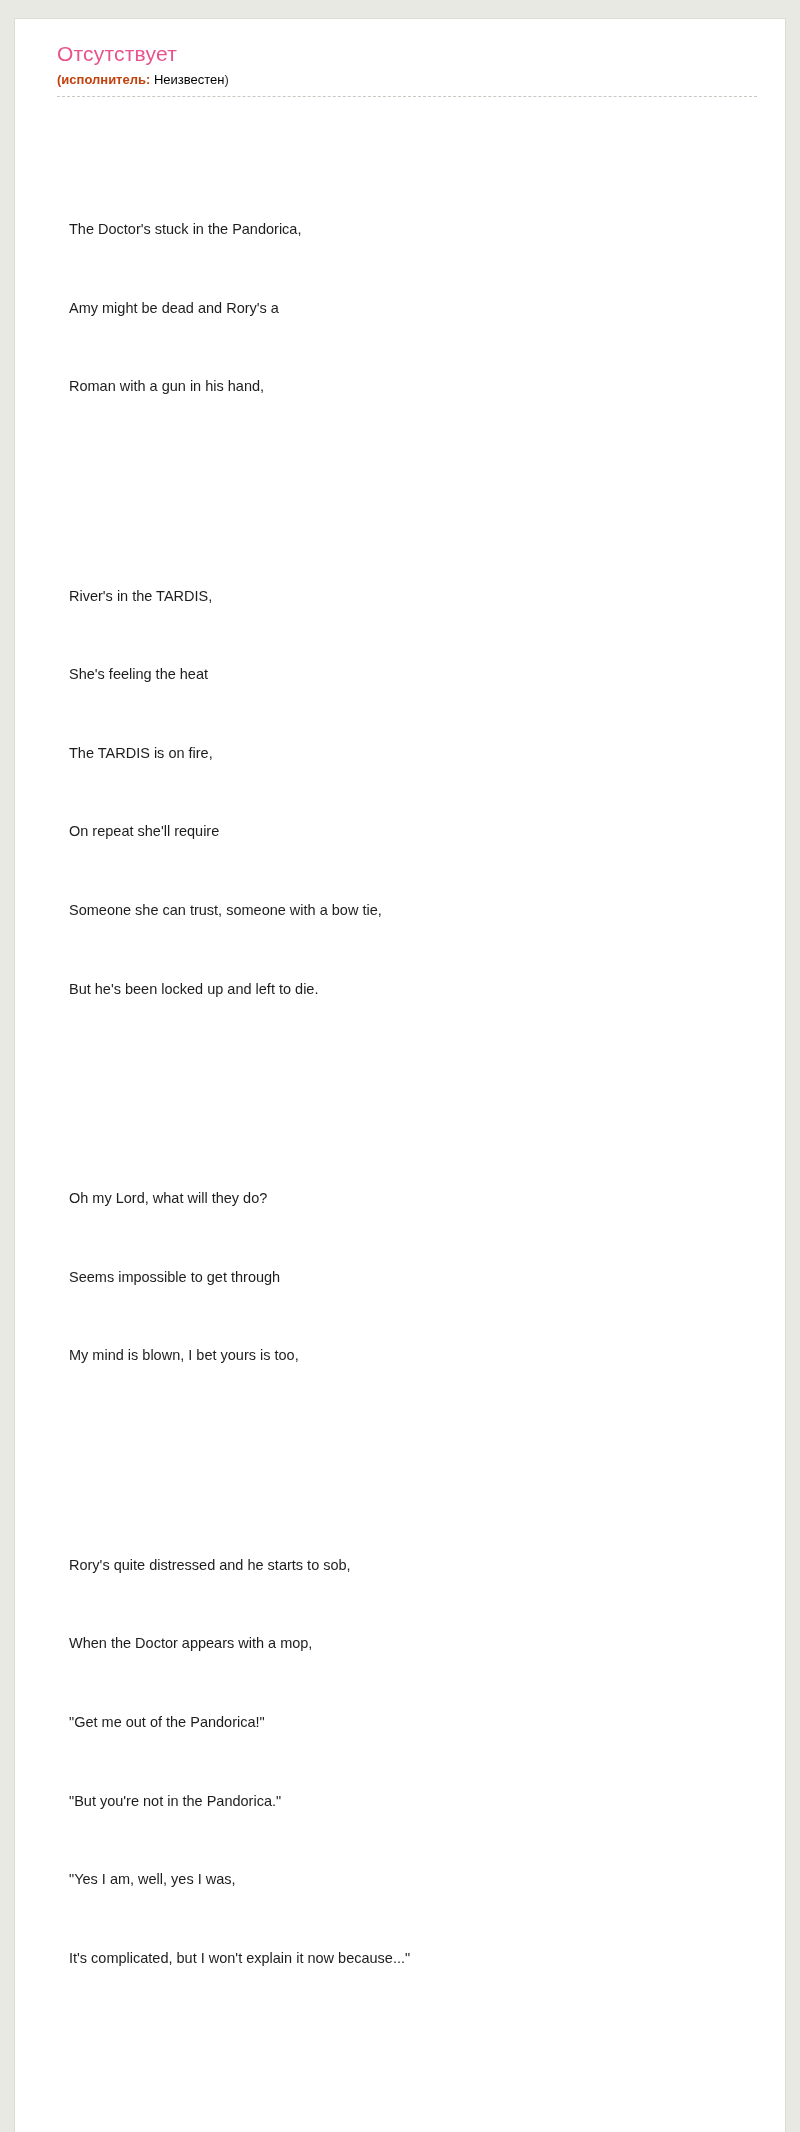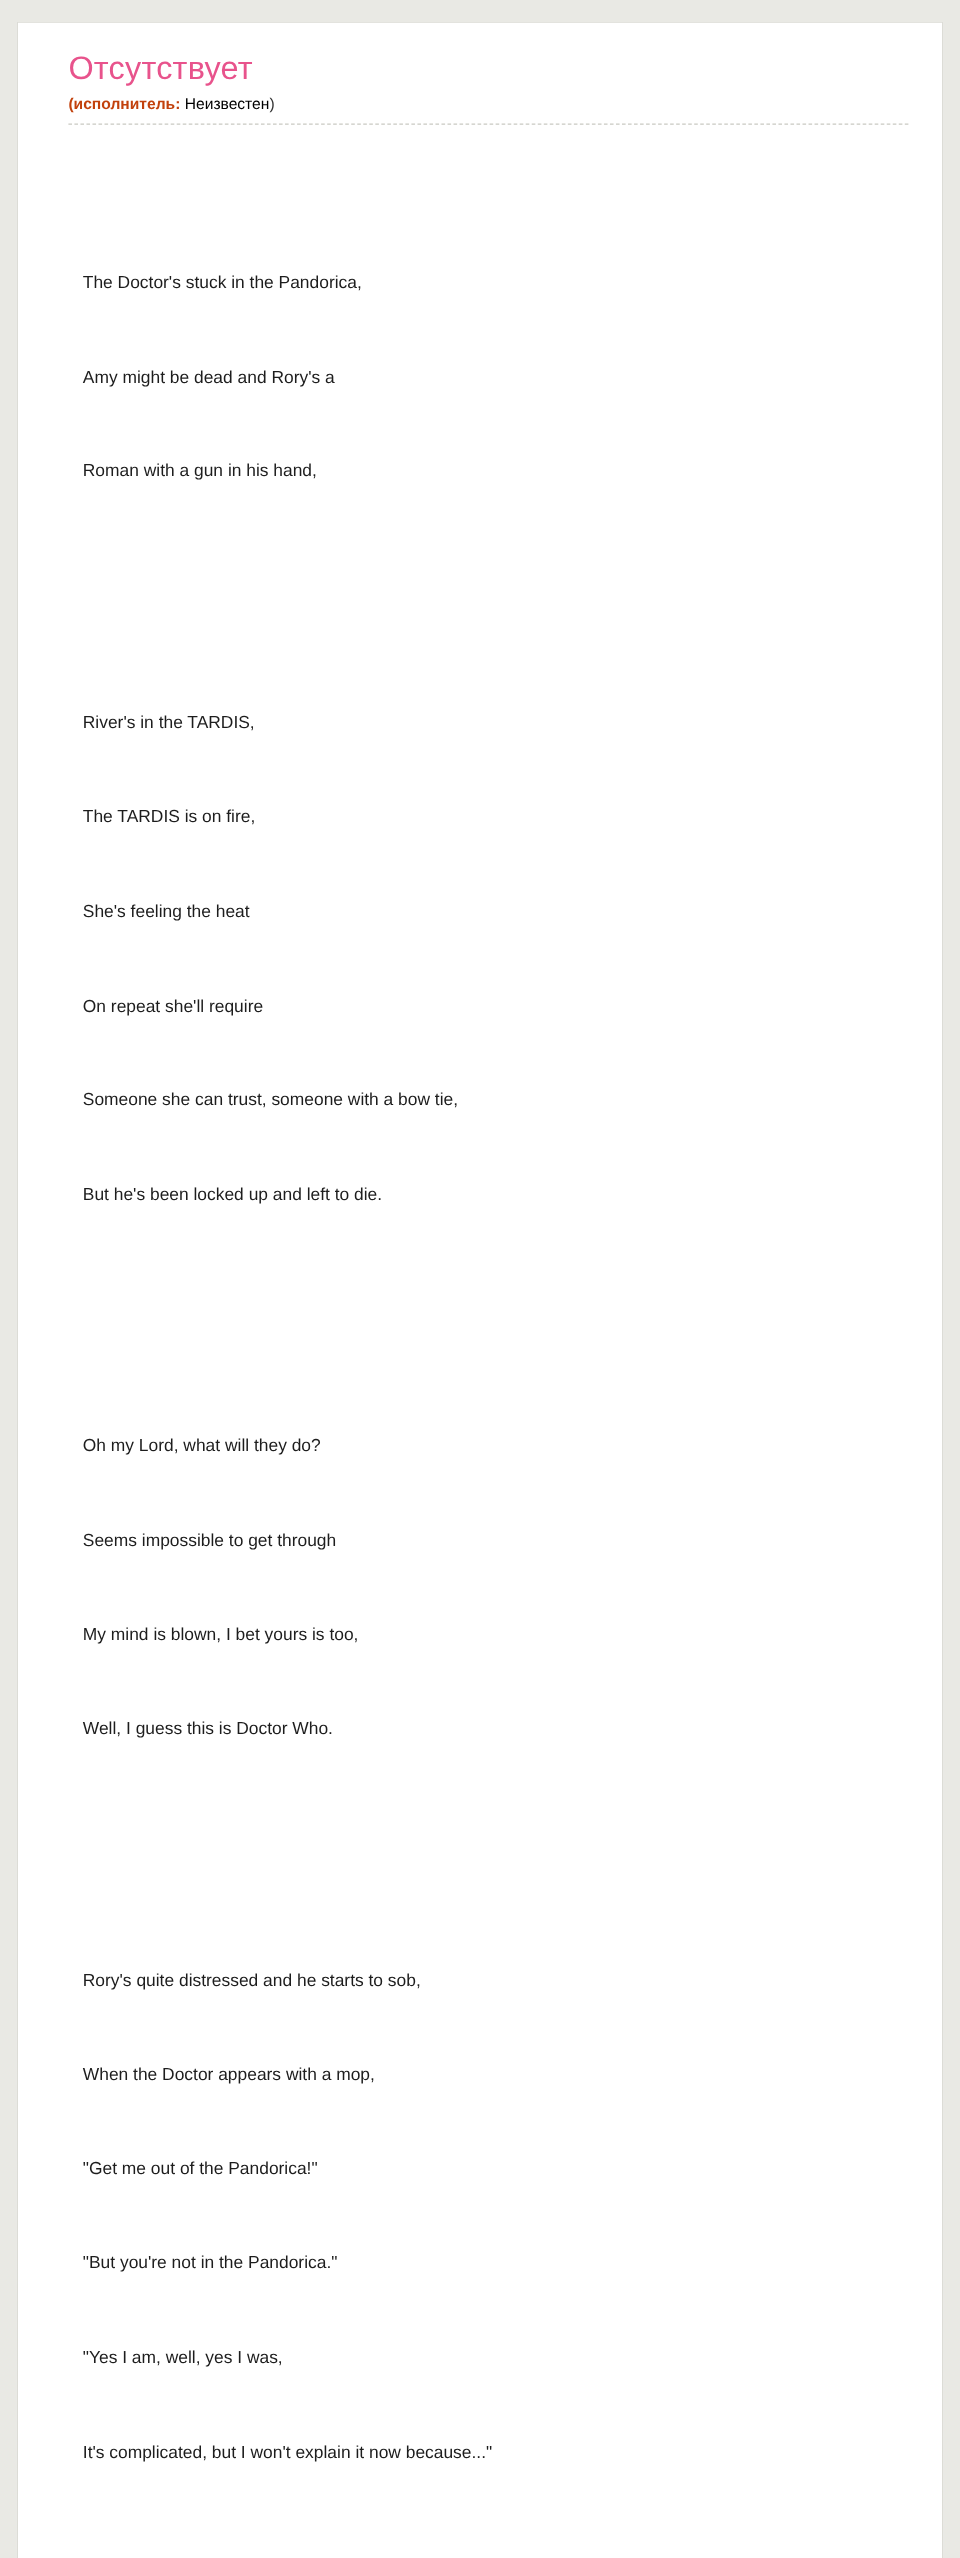--- a/index.html
+++ b/index.html
@@ -23,21 +23,21 @@
   .card {
     background: #ffffff;
     border: 1px solid #dcdcd6;
     box-sizing: border-box;
     min-height: 2096px;
     padding: 22px 28px 18px 42px;
     position: relative;
   }
   .song-title {
     color: #e8538c;
-    font-size: 27px;
+    font-size: 21px;
     font-weight: normal;
     line-height: 1.2;
     margin: 0 0 6px 0;
     letter-spacing: 0.2px;
   }
   .performer-line {
     font-size: 13px;
     color: #333333;
     margin: 0 0 0 0;
     padding-bottom: 9px;
@@ -83,31 +83,30 @@
     </div>
 
     <div class="lyrics">
       <p class="verse">
         <span class="line">The Doctor's stuck in the Pandorica,</span>
         <span class="line">Amy might be dead and Rory's a</span>
         <span class="line">Roman with a gun in his hand,</span>
       </p>
       <p class="verse">
         <span class="line">River's in the TARDIS,</span>
+        <span class="line">She's feeling the heat</span>
         <span class="line">The TARDIS is on fire,</span>
-        <span class="line">She's feeling the heat</span>
         <span class="line">On repeat she'll require</span>
         <span class="line">Someone she can trust, someone with a bow tie,</span>
         <span class="line">But he's been locked up and left to die.</span>
       </p>
       <p class="verse">
         <span class="line">Oh my Lord, what will they do?</span>
         <span class="line">Seems impossible to get through</span>
         <span class="line">My mind is blown, I bet yours is too,</span>
-        <span class="line">Well, I guess this is Doctor Who.</span>
       </p>
       <p class="verse">
         <span class="line">Rory's quite distressed and he starts to sob,</span>
         <span class="line">When the Doctor appears with a mop,</span>
         <span class="line">"Get me out of the Pandorica!"</span>
         <span class="line">"But you're not in the Pandorica."</span>
         <span class="line">"Yes I am, well, yes I was,</span>
         <span class="line">It's complicated, but I won't explain it now because..."</span>
         
         

